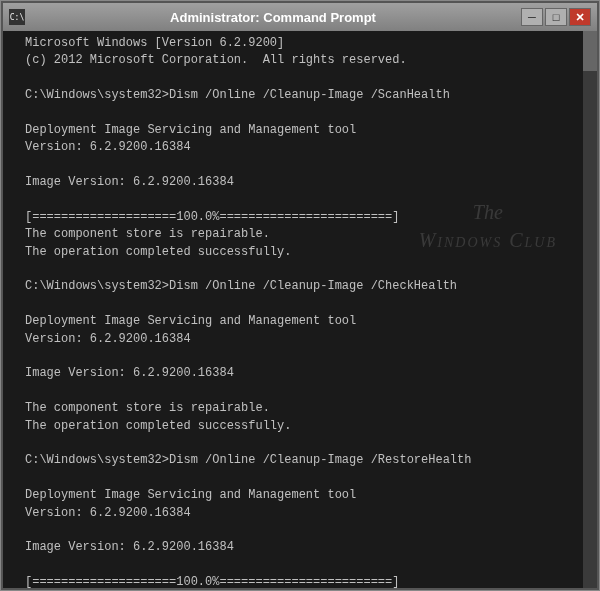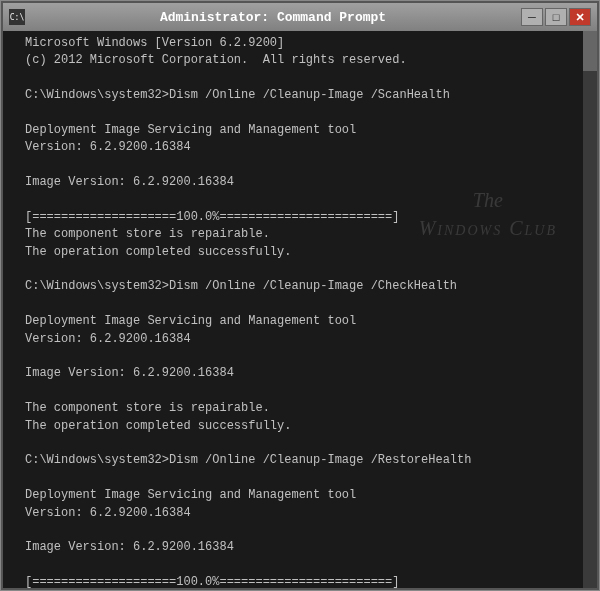--- a/index.html
+++ b/index.html
@@ -39,21 +39,21 @@
       background: #333;
       display: flex;
       align-items: center;
       justify-content: center;
       font-size: 10px;
       color: white;
     }
 
     .title-bar-text {
       color: white;
-      font-family: Liberation Mono, monospace;
+      font-family: Liberation Sans, sans-serif;
       font-size: 13px;
       font-weight: bold;
       flex: 1;
       text-align: center;
     }
 
     .title-bar-buttons {
       display: flex;
       gap: 2px;
     }
@@ -85,21 +85,21 @@
     .console-content {
       color: #c0c0c0;
       font-size: 12px;
       line-height: 1.45;
       white-space: pre-wrap;
       word-break: break-all;
     }
 
     .watermark {
       position: absolute;
-      top: 155px;
+      top: 167px;
       right: 40px;
       color: rgba(200, 200, 200, 0.18);
       font-family: Georgia, serif;
       font-size: 22px;
       font-style: italic;
       text-align: center;
       pointer-events: none;
       line-height: 1.4;
     }
 

